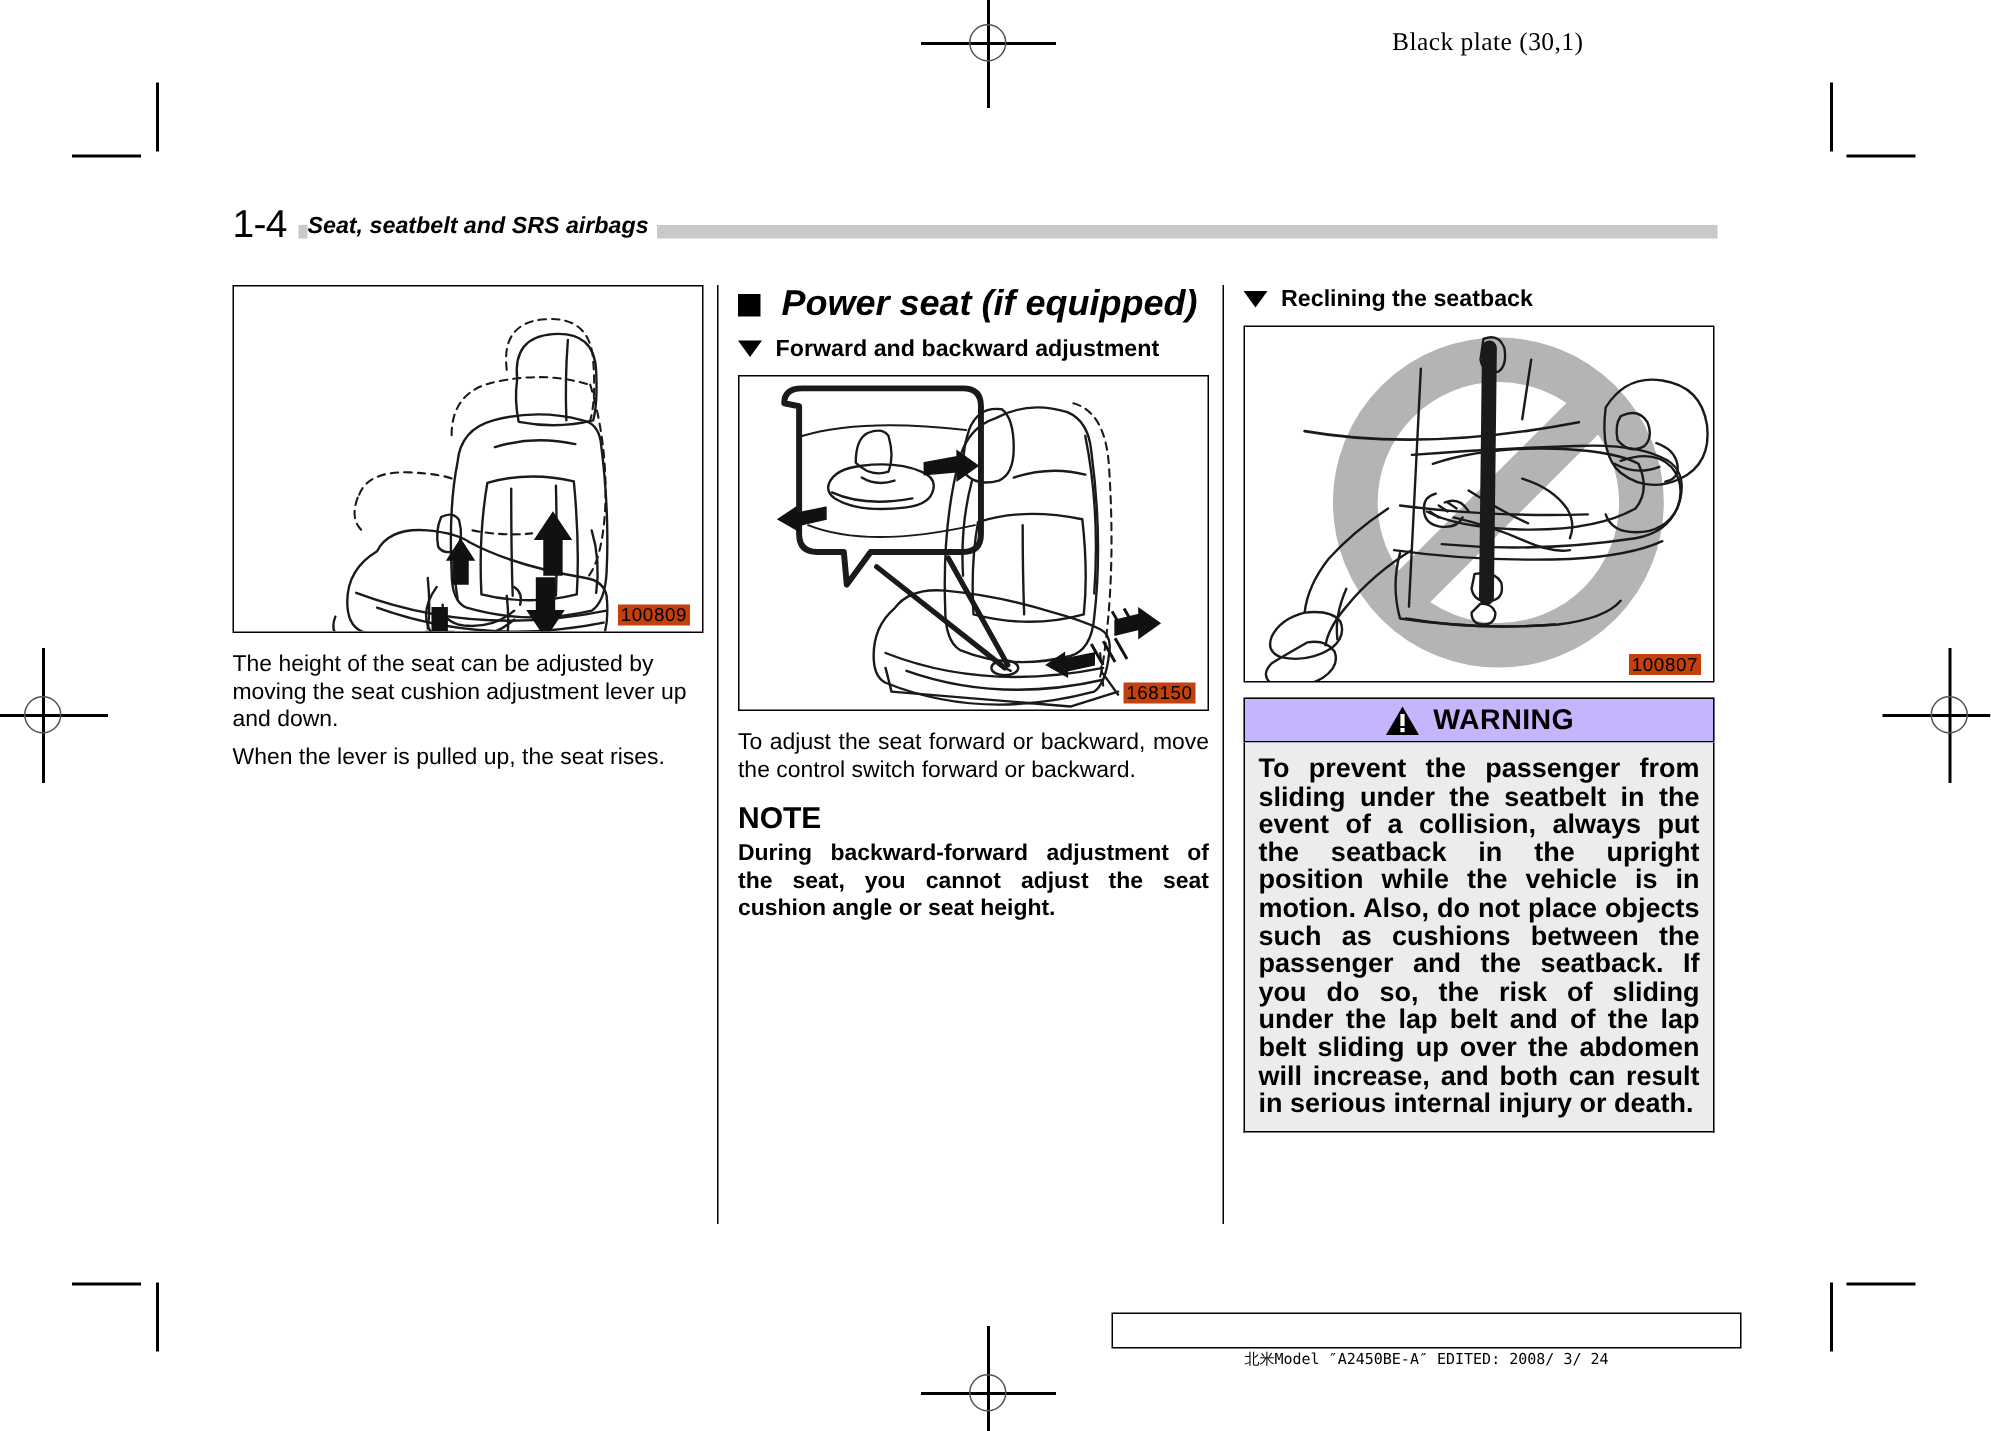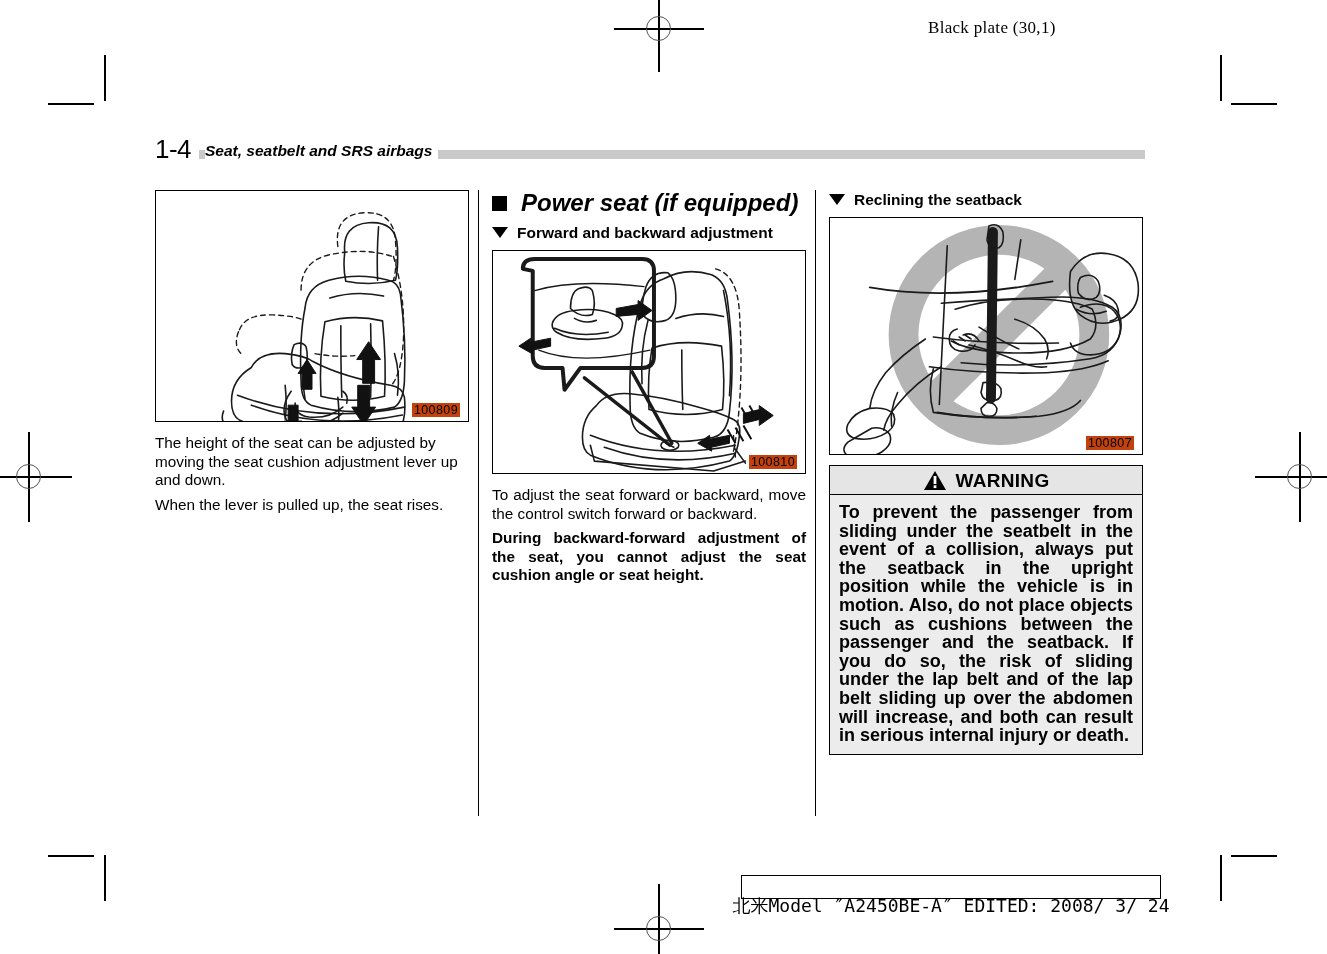--- a/index.html
+++ b/index.html
@@ -144,21 +144,21 @@
   h4.note {
     font-size: 20px; font-weight: bold;
     margin: 12px 0 2px 0;
     line-height: 23px;
   }
 
   
   .warnbox { margin-top: 10px; }
   .warn-head {
     border: 1.6px solid #000;
-    background: #e5e5e5;
+    background: #c4b5fd;
     height: 30px;
     display: flex; align-items: center; justify-content: center;
     gap: 9px;
   }
   .warn-head .label {
     font-size: 19px; font-weight: bold; letter-spacing: .3px;
     line-height: 19px;
   }
   .warn-body {
     border: 1.6px solid #000;
@@ -178,21 +178,21 @@
   .footer-box {
     position: absolute;
     left: 741px; top: 875px;
     width: 420px; height: 24px;
     border: 1.4px solid #000;
     background: #fff;
     display: flex; align-items: center; justify-content: center;
   }
   .footer-box .ftxt {
     font-family: "DejaVu Sans Mono", monospace;
-    font-size: 18px;
+    font-size: 10px;
     letter-spacing: 0px;
     white-space: nowrap;
     margin-top: 38px;
   }
 </style>
 </head>
 <body>
 
 <div class="reg" style="left:614px; top:0px; width:90px; height:72px;">
   <div class="v" style="left:44px; top:0; height:72px;"></div>
@@ -367,26 +367,27 @@
           <polygon points="238,186 218,190 218,186 206,194 220,202 220,198 238,194"></polygon>
 
           <polygon points="252,164 268,160 268,156 282,166 268,176 268,170 252,174"></polygon>
         </g>
 
         <g stroke="#111" stroke-width="2">
           <path d="M236 180 l8 14 M244 178 l8 14 M252 176 l8 14"></path>
           <path d="M250 158 l8 14 M258 156 l8 14"></path>
         </g>
       </svg>
-      <span class="figid">100810</span>
+      <span class="figid">168150</span>
     </div>
 
     <div style="height:12px"></div>
     <p class="body just">To adjust the seat forward or backward, move the control switch forward or backward.</p>
 
+    <h4 class="note">NOTE</h4>
     <p class="body just bold">During backward-forward adjustment of the seat, you cannot adjust the seat cushion angle or seat height.</p>
   </div>
 
   <div class="col col3">
 
     <div class="h-tri">
       <span class="glyph">
           <i class="tri-down"></i>
         </span>
       <span class="txt">Reclining the seatback</span>

